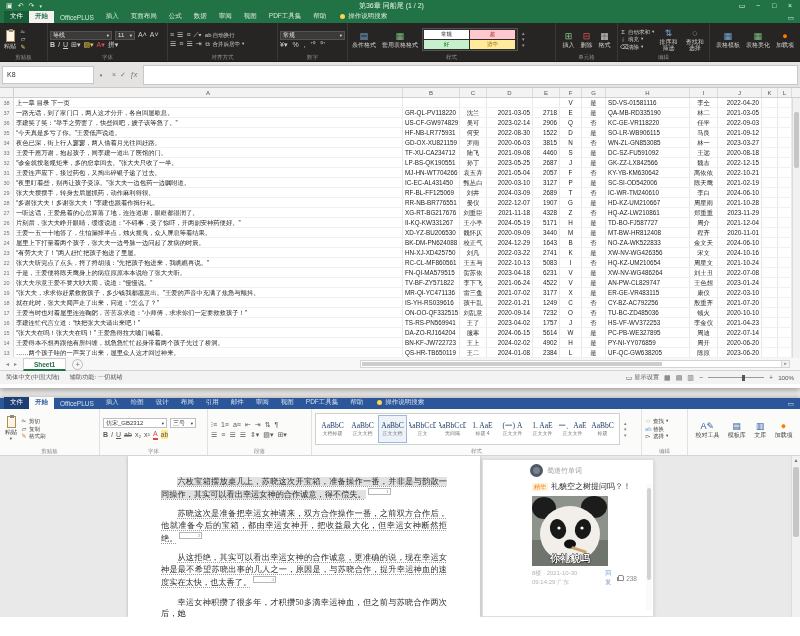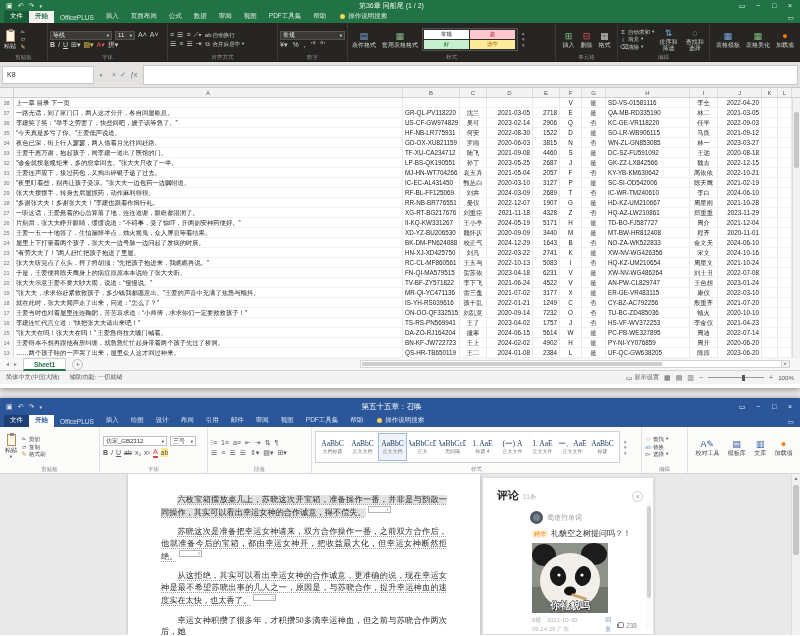--- a/index.html
+++ b/index.html
@@ -804,35 +804,20 @@
         <div class="zoomtrack">
             <div class="zoomthumb"></div>
           </div>
         <span class="viewbtn">+</span>
         <span>100%</span>
       </div>
     </div>
   </div>
 
   <div class="wd">
-    <div class="wd-title">
-      <div class="qat">
-        <span>▣</span>
-        <span>↶</span>
-        <span>↷</span>
-        <span style="font-size:5px;">▾</span>
-      </div>
-      <div style="flex:1;text-align:center;">第五十五章：召唤</div>
-      <div class="winbtns">
-        <span class="wb">▭</span>
-        <span class="wb">−</span>
-        <span class="wb">□</span>
-        <span class="wb">×</span>
-      </div>
-    </div>
     <div class="wd-tabs">
       <div class="tab file">文件</div>
         <div class="tab active">开始</div>
         <div class="tab">OfficePLUS</div>
         <div class="tab">插入</div>
         <div class="tab">绘图</div>
         <div class="tab">设计</div>
         <div class="tab">布局</div>
         <div class="tab">引用</div>
         <div class="tab">邮件</div>
@@ -1027,25 +1012,20 @@
 
     <div class="wd-doc">
       <div class="page">
           <p class="para"><span class="ptext hl u">六枚宝箱摆放桌几上，苏晓这次开宝箱，准备操作一番，并非是与韵散一同操作，其实可以看出幸运女神的合作诚意，得不偿失。</span><span class="cmark">1</span></p>
           <p class="para"><span class="ptext u">苏晓这次是准备把幸运女神请来，双方合作操作一番，之前双方合作后，他就准备今后的宝箱，都由幸运女神开，把收益最大化，但幸运女神断然拒绝。</span><span class="cmark">2</span></p>
           <p class="para"><span class="ptext u">从这拒绝，其实可以看出幸运女神的合作诚意，更准确的说，现在幸运女神是最不希望苏晓出事的几人之一，原因是，与苏晓合作，提升幸运神血的速度实在太快，也太香了。</span><span class="cmark">3</span></p>
           <p class="para"><span class="ptext">幸运女神积攒了很多年，才积攒50多滴幸运神血，但之前与苏晓合作两次后，她</span></p>
         </div>
 
       <div class="comments">
-        <div class="cm-head">
-          <span class="cm-title">评论</span>
-          <span class="cm-count">11条</span>
-          <span class="cm-close">×</span>
-        </div>
         <div class="cm-item">
           <div class="cm-top">
             <span class="avatar"></span>
             <span class="cm-author">蜀道竹单词</span>
           </div>
           <div class="cm-line">
             <span class="badge">精华</span>
             <span class="cm-text">礼貌空之树提问吗？！</span>
           </div>
           <svg class="meme" viewBox="0 0 76 70">

